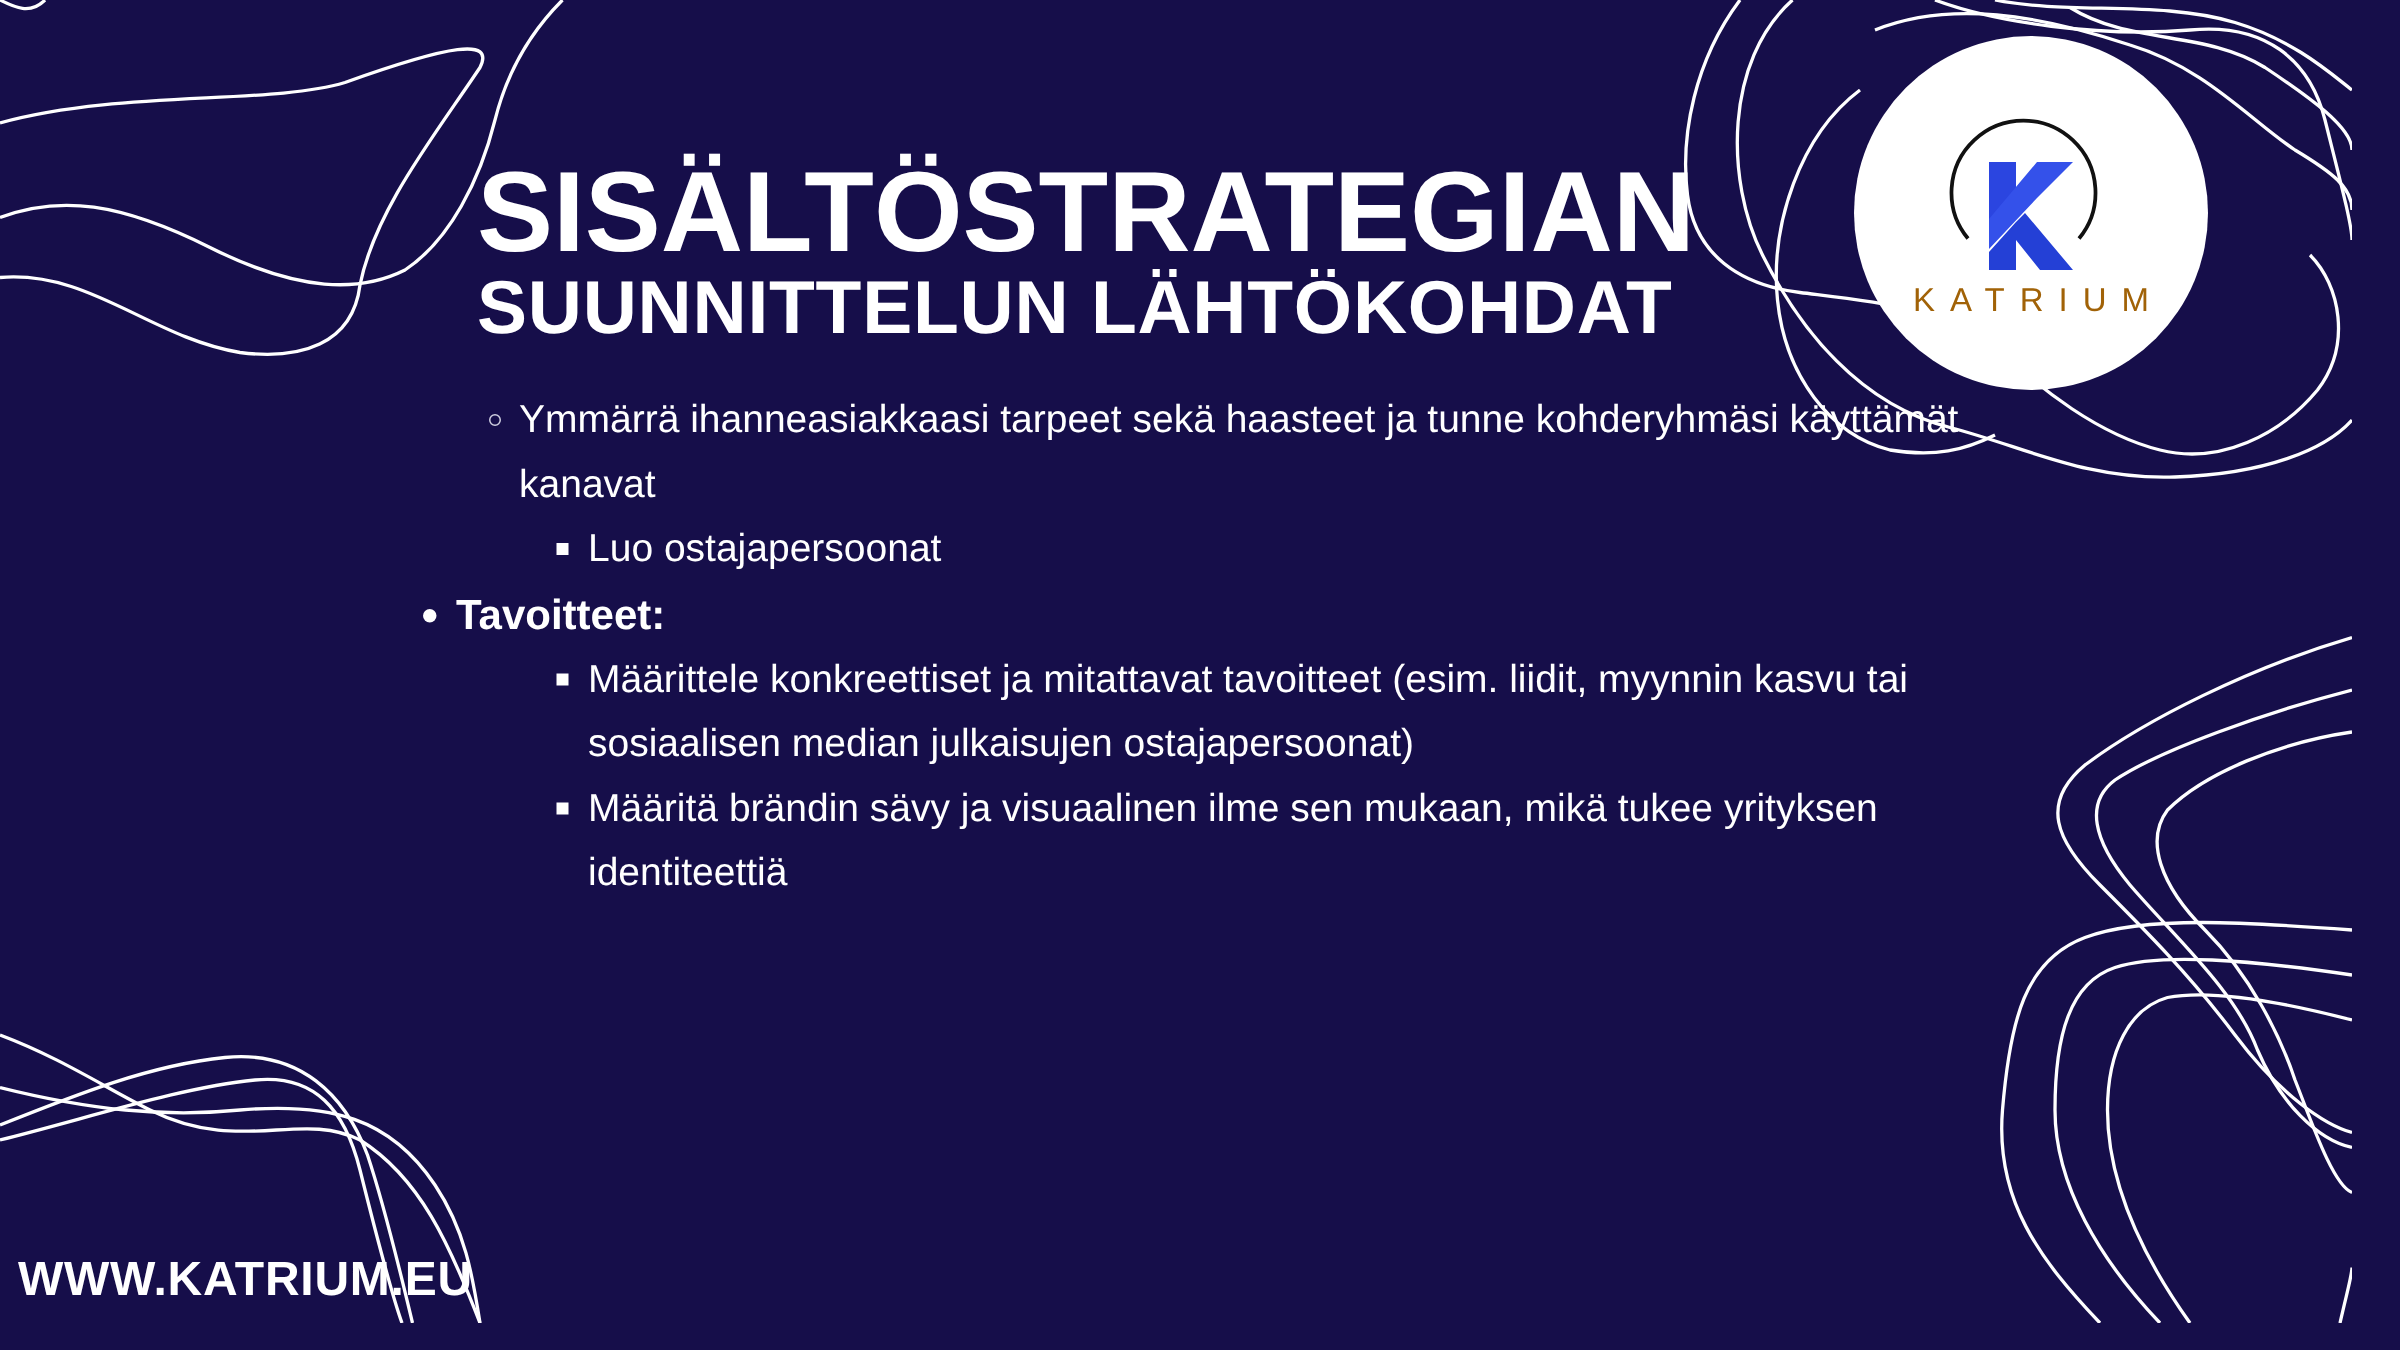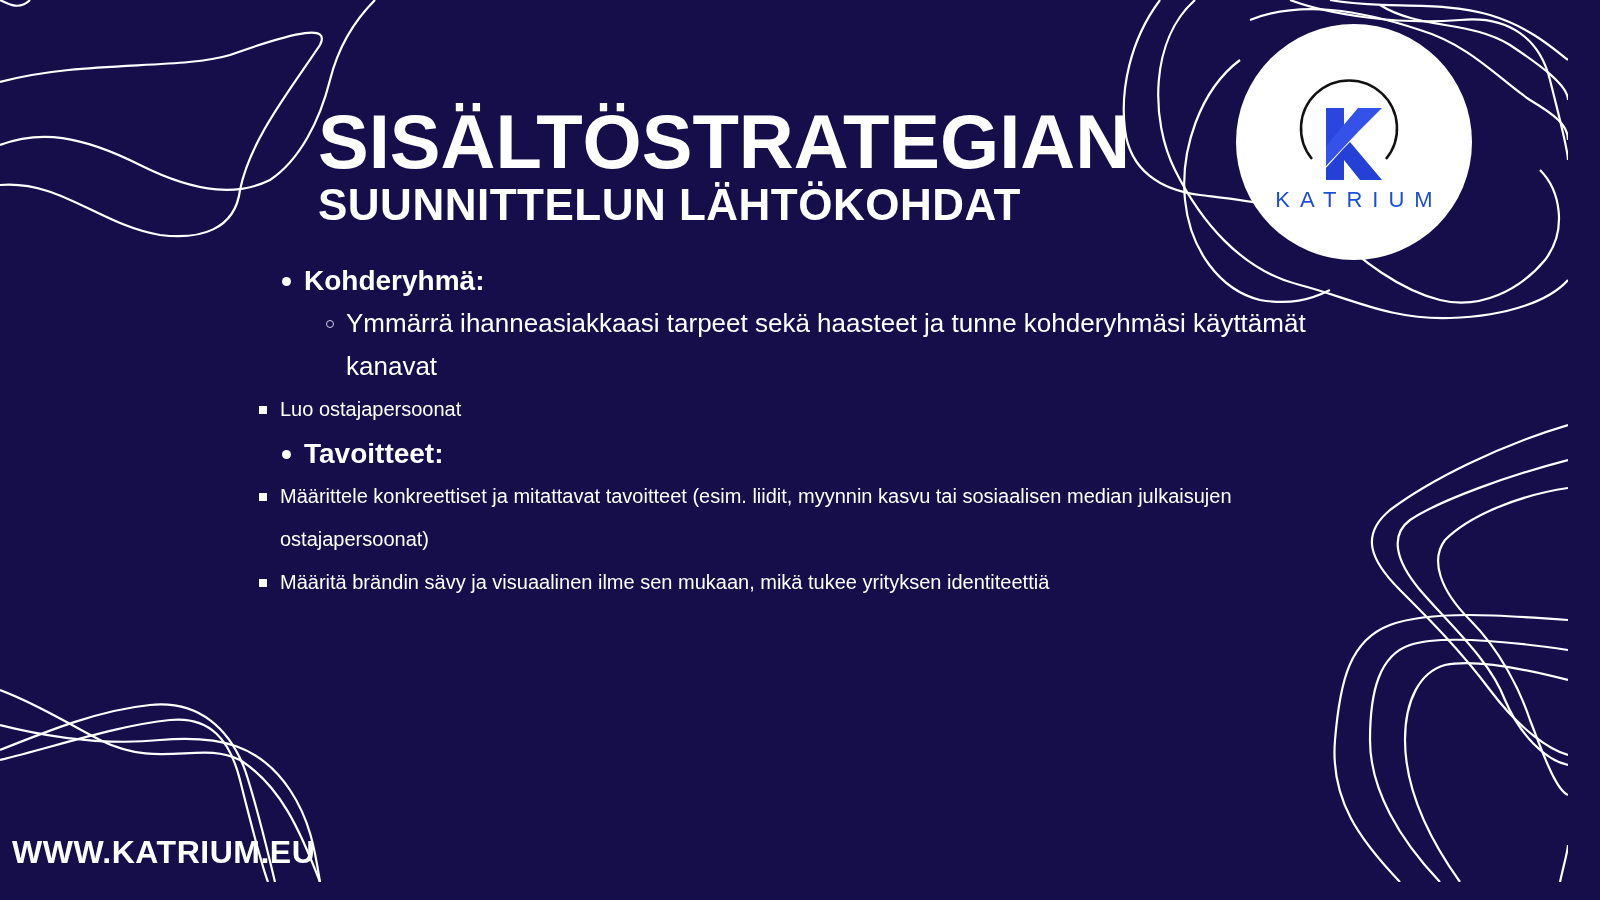--- a/index.html
+++ b/index.html
@@ -7,38 +7,38 @@
     width:1568px; height:882px; overflow:hidden;
     background:#160e4a;
     font-family:"Liberation Sans", "DejaVu Sans", sans-serif;
     color:#ffffff;
     position:relative;
   }
   .curves { position:absolute; left:0; top:0; width:1568px; height:882px; pointer-events:none; }
   .curves path { fill:none; stroke:#ffffff; stroke-width:2.2; }
   .title-block { position:absolute; left:270px; top:100px;margin-left:48px; }
   .title-1 { font-weight:700; font-size:76px; line-height:84px; letter-spacing:0px; white-space:nowrap; }
-  .title-2 { font-weight:700; font-size:44px; line-height:54px; letter-spacing:0.5px; white-space:nowrap; margin-top:-6px; }
+  .title-2 { font-weight:700; font-size:50px; line-height:54px; letter-spacing:0.5px; white-space:nowrap; margin-top:-6px; }
   .logo-circle {
     position:absolute; left:1236px; top:24px; width:236px; height:236px;
     border-radius:50%; background:#ffffff;
   }
   .logo-arc { position:absolute; left:58px; top:50px; width:110px; height:110px; }
   .logo-k { position:absolute; left:88px; top:82px; width:60px; height:74px; }
   .logo-text {
     position:absolute; left:0; width:236px; top:163px; text-align:center;
-    color:#1d4ed8; font-size:22px; letter-spacing:10px; font-weight:400;
+    color:#a16207; font-size:22px; letter-spacing:10px; font-weight:400;
     padding-left:10px; box-sizing:border-box;
   }
   .content { position:absolute; left:280px; top:258px; width:1060px; }
   .l1 { position:relative; padding-left:24px; font-weight:700; font-size:28px; line-height:42px; margin-top:2px; }
   .l1::before { content:""; position:absolute; left:2px; top:17px; width:9px; height:9px; border-radius:50%; background:#fff; }
   .l2 { position:relative; margin-left:66px; font-size:26px; line-height:43px; font-weight:400; }
   .l2::before { content:""; position:absolute; left:-20px; top:18px; width:6px; height:6px; border-radius:50%; border:1.5px solid #cfcfe0; }
-  .l3 { position:relative; font-size:20px; line-height:43px; font-weight:400; }
+  .l3 { position:relative; margin-left:112px; font-size:26px; line-height:43px; font-weight:400; }
   .l3::before { content:""; position:absolute; left:-21px; top:18px; width:8px; height:8px; background:#fff; }
   .footer-url { position:absolute; left:12px; top:834px; font-weight:700; font-size:32px; letter-spacing:0.5px; }
 </style>
 </head>
 <body>
 
 <svg class="curves" viewBox="0 0 1568 882">
 
   <path d="M0,82 C80,60 180,70 230,55 C300,30 330,25 320,45 C290,90 250,140 240,190 C235,230 200,240 160,235 C100,225 60,180 0,185"></path>
   <path d="M0,145 C40,130 80,135 140,165 C200,195 240,195 270,180 C300,160 320,120 330,80 C340,40 360,15 375,0"></path>
@@ -77,21 +77,20 @@
   </svg>
   <svg class="logo-k" viewBox="0 0 60 74">
     <polygon points="2,2 20,2 20,30 2,52" fill="#2b45e0"></polygon>
     <polygon points="2,60 34,26 58,2 34,2 2,40" fill="#3451ea"></polygon>
     <polygon points="2,74 2,62 20,42 26,36 58,74 36,74 20,54 20,74" fill="#2440d6"></polygon>
   </svg>
   <div class="logo-text">KATRIUM</div>
 </div>
 
 <div class="content">
-  <div class="l1">Kohderyhmä:</div>
   <div class="l2">Ymmärrä ihanneasiakkaasi tarpeet sekä haasteet ja tunne kohderyhmäsi käyttämät kanavat</div>
   <div class="l3">Luo ostajapersoonat</div>
 
   <div class="l1">Tavoitteet:</div>
   <div class="l3">Määrittele konkreettiset ja mitattavat tavoitteet (esim. liidit, myynnin kasvu tai sosiaalisen median julkaisujen ostajapersoonat)</div>
 
   <div class="l3" style="width:880px">Määritä brändin sävy ja visuaalinen ilme sen mukaan, mikä tukee yrityksen identiteettiä</div>
 </div>
 
 <div class="footer-url">WWW.KATRIUM.EU</div>

